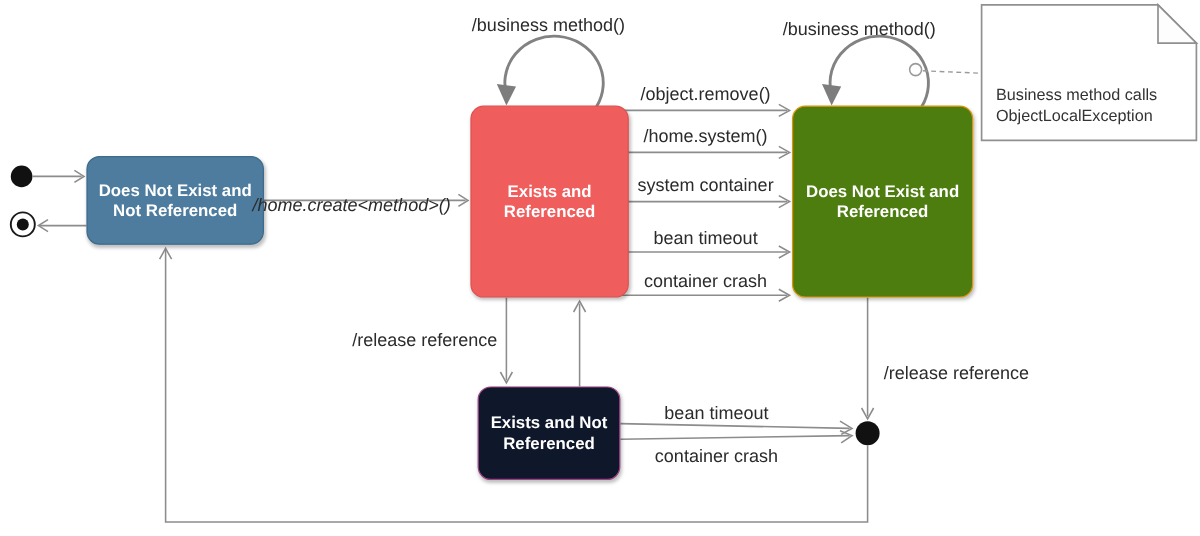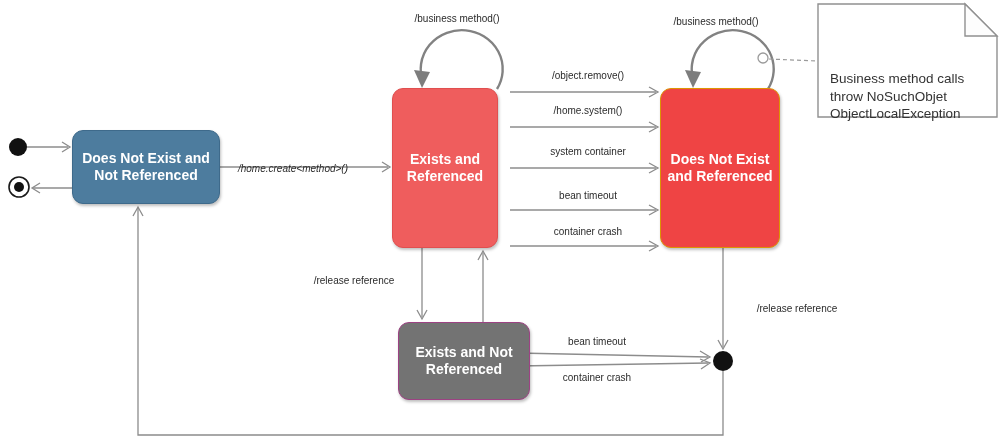--- a/index.html
+++ b/index.html
@@ -8,25 +8,25 @@
     font-family:"Liberation Sans", sans-serif; overflow:hidden;
   }
   .wires { position:absolute; left:0; top:0; }
   .state {
     position:absolute; display:flex; align-items:center; justify-content:center;
     text-align:center; color:#ffffff; font-weight:bold; font-size:14px;
     line-height:1.25; border-radius:11px; padding:4px; box-sizing:border-box;
     box-shadow:1px 2px 3px rgba(0,0,0,0.25);
   }
   .s-blue   { left:72px;  top:130px; width:148px; height:74px;  background:#4d7c9e; border:1px solid #3e6a8b; }
-  .s-red    { left:392px; top:88px;  width:106px; height:160px; background:#ef5d5d; border:1px solid #e04f4f; }
-  .s-orange { left:660px; top:88px;  width:120px; height:160px; background:#ef4444; border:1px solid #dd9404;align-items:center; }
-  .s-purple { left:398px; top:322px; width:132px; height:78px;  background:#737373; border:1px solid #9c4283; }
+  .s-red    { left:392px; top:88px;  width:132px; height:160px; background:#ef5d5d; border:1px solid #e04f4f; }
+  .s-orange { left:660px; top:88px;  width:151px; height:160px; background:#4d7c0f; border:1px solid #dd9404;align-items:center; }
+  .s-purple { left:398px; top:322px; width:119px; height:78px;  background:#0f172a; border:1px solid #9c4283; }
   .lbl {
-    position:absolute; font-size:10px; color:#2b2b2b; white-space:nowrap;
+    position:absolute; font-size:15px; color:#2b2b2b; white-space:nowrap;
     transform:translateX(-50%);
   }
   .note-text {
     position:absolute; left:830px; top:33px; width:165px;
     font-size:13.5px; color:#333333; line-height:1.3;margin-top:37px;
   }
   .note-text span { display:block; }
 </style>
 </head>
 <body>
@@ -144,17 +144,16 @@
   <div class="lbl" style="left:588px; top:146px;">system container</div>
   <div class="lbl" style="left:588px; top:190px;">bean timeout</div>
   <div class="lbl" style="left:588px; top:226px;">container crash</div>
   <div class="lbl" style="left:354px; top:275px;">/release reference</div>
   <div class="lbl" style="left:797px; top:303px;">/release reference</div>
   <div class="lbl" style="left:597px; top:336px;">bean timeout</div>
   <div class="lbl" style="left:597px; top:372px;">container crash</div>
 
   <div class="note-text">
     <span>Business method calls</span>
-    <span>throw NoSuchObjet</span>
     <span>ObjectLocalException</span>
   </div>
 
 </div>
 
 </body></html>

